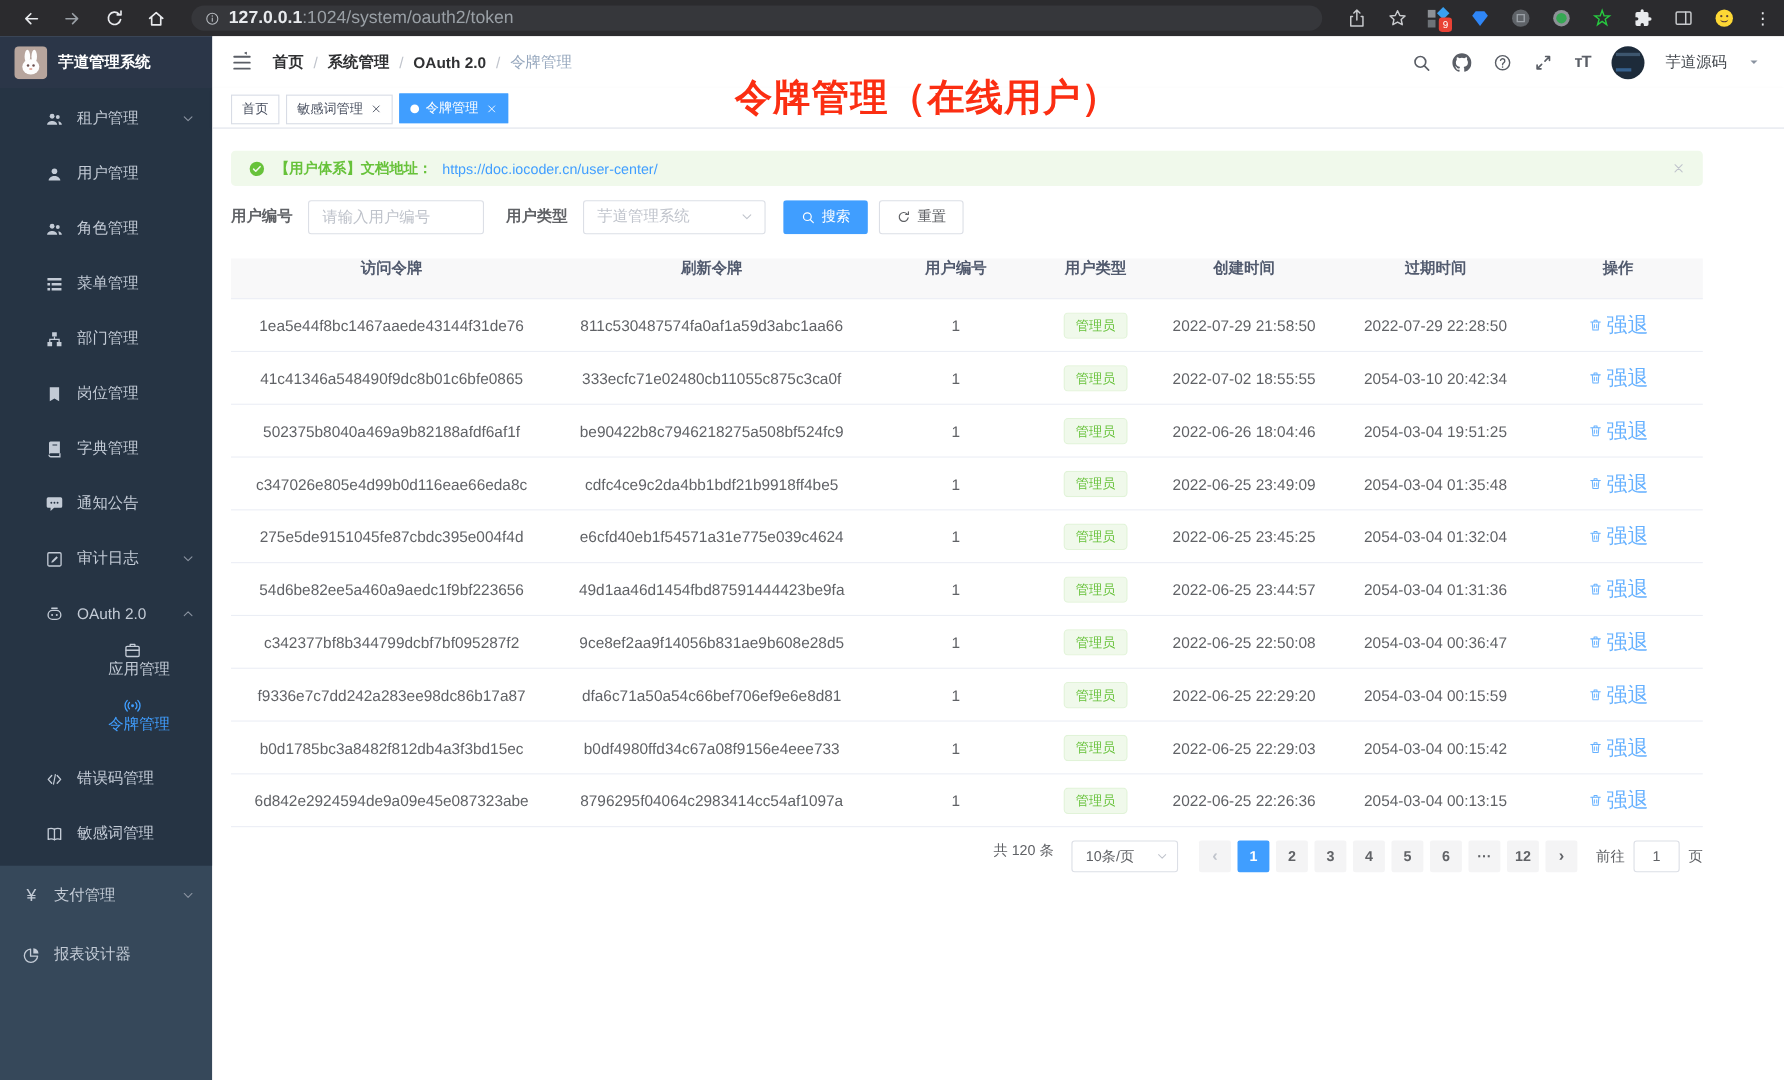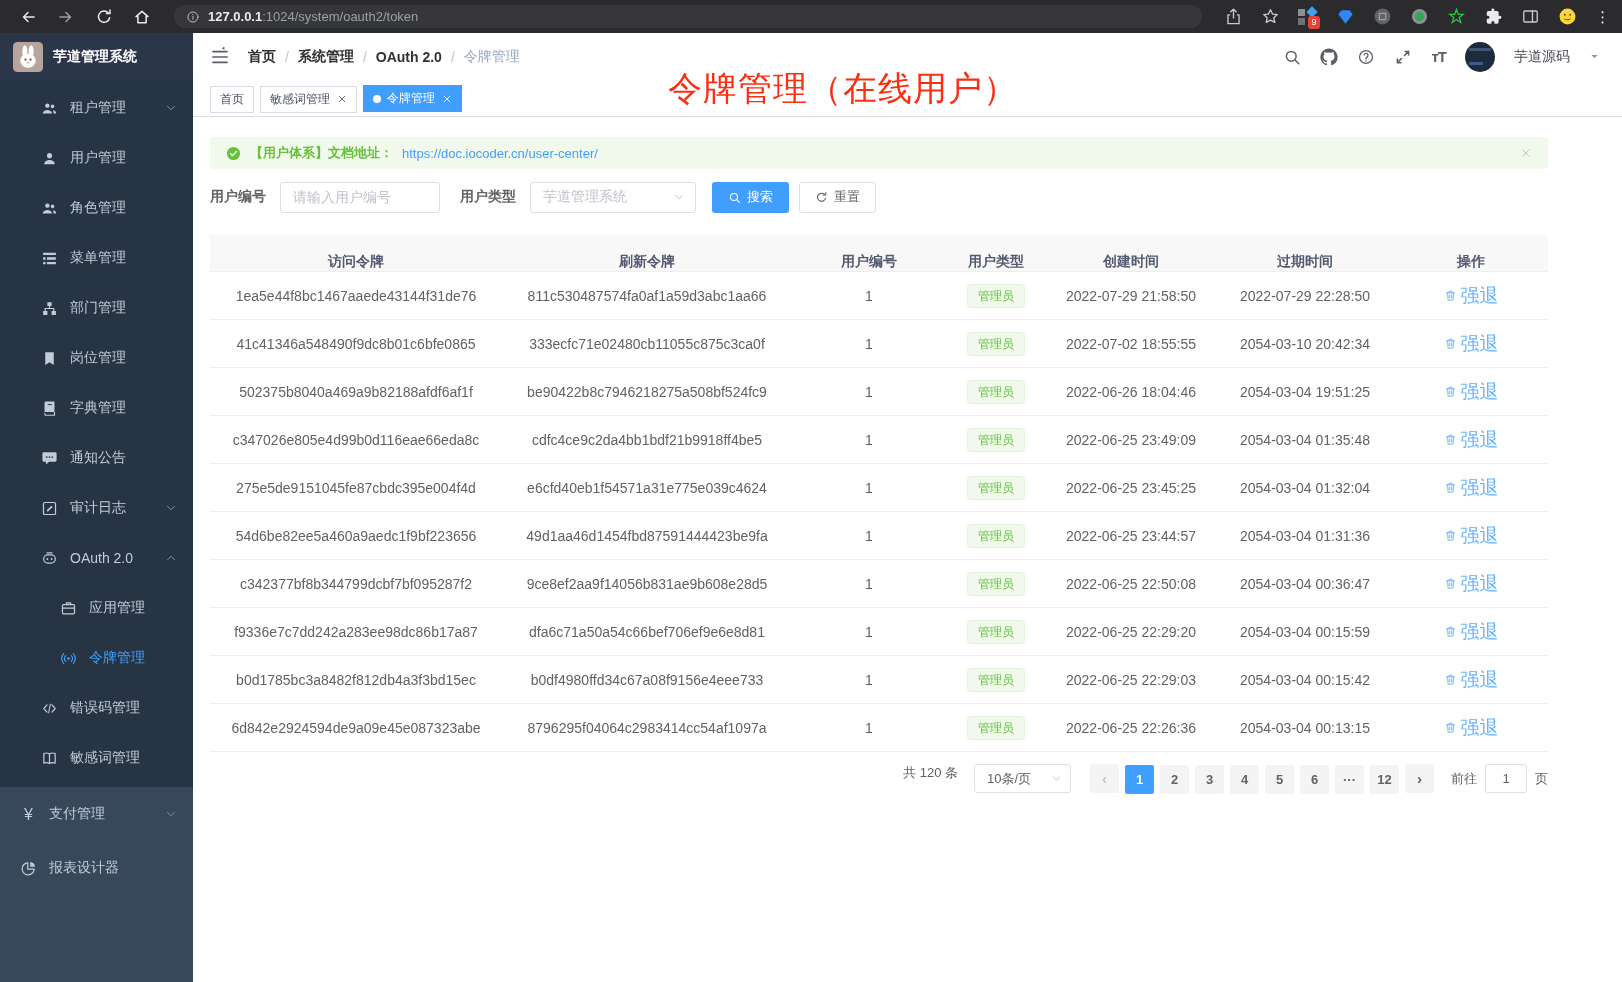--- a/index.html
+++ b/index.html
@@ -10,41 +10,41 @@
   .icn svg { width:100%; height:100%; display:block; }
 
   
   .browser-bar { position:absolute; left:0; top:0; width:1622px; height:33px;
     background:#2b2b2e; display:flex; align-items:center; padding:0 12px; gap:6px; }
   .nav-ic { width:18px; height:18px; color:#e8eaed; margin:0 7px; }
   .nav-ic.fwd { color:#9aa0a6; }
   .url-pill { flex:1; height:23px; margin:0 10px; background:#36373b; border-radius:12px;
     display:flex; align-items:center; padding:0 12px; gap:8px; min-width:0; }
   .url-pill .icn { width:14px; height:14px; color:#b8bcc1; }
-  .url-text { font-size:13px; color:#9aa0a6; white-space:nowrap; }
+  .url-text { font-size:16px; color:#9aa0a6; white-space:nowrap; }
   .url-text b { color:#e8eaed; font-weight:bold; }
   .ext-ic { width:19px; height:19px; margin:0 6px; color:#c8cacd; position:relative; }
   .ext-cluster { width:20px; height:20px; position:relative; margin:0 6px; }
   .ext-cluster .sq1 { position:absolute; left:0; top:2px; width:7px; height:7px; background:#8d9196; }
   .ext-cluster .sq2 { position:absolute; left:0; top:11px; width:7px; height:7px; background:#6d7277; }
   .ext-cluster .dia { position:absolute; right:2px; top:1px; width:8px; height:8px; background:#3aa0f0; transform:rotate(45deg); }
   .ext-badge { position:absolute; right:-2px; bottom:-2px; min-width:12px; height:13px; background:#e94235;
     color:#fff; font-size:9px; line-height:13px; text-align:center; border-radius:3px; padding:0 2px; }
   .kebab { color:#e8eaed; font-size:15px; letter-spacing:0; margin-left:6px; }
 
   
   .sidebar { position:absolute; left:0; top:33px; width:193px; height:949px; background:#36485a; }
   .logo-bar { height:47px; background:#2b3648; display:flex; align-items:center; gap:10px; padding-left:13px; }
   .logo-img { width:30px; height:30px; }
   .logo-title { color:#fff; font-size:14px; font-weight:bold; }
   .menu-nested { background:#263444; padding:3px 0 4px; }
   .menu-item { height:50px; display:flex; align-items:center; padding-left:41px; cursor:pointer;
     color:#c3cbd6; font-size:14px; position:relative; }
   .menu-item .mi { width:17px; height:17px; margin-right:12px; flex:none; color:#c3cbd6; }
-  .menu-item.sub { padding-left:60px; }
+  .menu-item.sub { padding-left:60px;flex-direction:column; }
   .menu-item.active, .menu-item.active .mi { color:#409eff; }
   .menu-item .arrow { position:absolute; right:16px; width:12px; height:12px; color:#8a93a0; }
   .menu-root .menu-item { height:54px; padding-left:20px; }
   .glyph-ic { font-size:16px; line-height:17px; text-align:center; }
 
   
   .navbar { position:absolute; left:193px; top:33px; width:1429px; height:47px; background:#fff;
     display:flex; align-items:center; padding:0 22px 0 17px; }
   .hamburger { width:20px; height:20px; color:#5a5e66; margin-right:18px; }
   .breadcrumb { display:flex; align-items:center; gap:9px; font-size:14px; color:#303133; }
@@ -65,21 +65,21 @@
   .tabsbar { position:absolute; left:193px; top:80px; width:1429px; height:37px; background:#fff;
     border-bottom:1px solid #d8dce5; box-shadow:0 1px 3px rgba(0,0,0,.06); padding:5px 0 0 17px; }
   .tag { display:inline-flex; align-items:center; height:27px; padding:0 9px; border:1px solid #d8dce5;
     background:#fff; color:#495060; font-size:12px; margin-right:6px; cursor:pointer; position:relative; }
   .tag .dot { width:8px; height:8px; border-radius:50%; background:#fff; margin-right:6px; display:none; }
   .tag .tclose { margin-left:7px; width:10px; height:10px; color:inherit; }
   .tag.active { background:#409eff; border-color:#409eff; color:#fff; }
   .tag.active .dot { display:inline-block; }
 
   
-  .annotation { position:absolute; left:668px; top:66px; font-size:34px; font-weight:normal;
+  .annotation { position:absolute; left:668px; top:66px; font-size:34px; font-weight:bold;
     color:#fb2e12; letter-spacing:1px; z-index:5; }
 
   
   .content { position:absolute; left:193px; top:117px; width:1429px; height:865px; background:#fff;
     padding:20px 0 0 17px; }
   .inner { width:1338px; }
 
   .alert { height:32px; background:#f0f9eb; border-radius:4px; display:flex; align-items:center;
     padding:0 16px; gap:9px; margin-bottom:12px; }
   .alert .ck { width:15px; height:15px; }
@@ -97,21 +97,21 @@
   .f-select .ph { color:#bfc3cb; font-size:14px; }
   .f-select .chev { width:12px; height:12px; color:#c0c4cc; }
   .btn { height:31px; border-radius:3px; display:inline-flex; align-items:center; gap:6px;
     padding:0 15px; font-size:13px; cursor:pointer; border:1px solid transparent; }
   .btn .bic { width:13px; height:13px; }
   .btn-primary { background:#409eff; color:#fff; margin-right:10px; }
   .btn-plain { background:#fff; color:#606266; border-color:#dcdfe6; }
 
   
   .table { width:1338px; }
-  .t-header { display:flex; height:37px; align-items:flex-end; background:#f8f8f9;
+  .t-header { display:flex; height:37px; align-items:flex-start; background:#f8f8f9;
     border-bottom:1px solid #ebeef5; }
   .t-header .th { font-size:14px; font-weight:bold; color:#515a6e; text-align:center; }
   .t-row { display:flex; height:48px; align-items:center; border-bottom:1px solid #ebeef5; }
   .t-row .td { font-size:14px; color:#606266; text-align:center; overflow:hidden; white-space:nowrap; }
   .utag { display:inline-block; background:#f0f9eb; border:1px solid #e1f3d8; color:#67c23a;
     font-size:12px; height:24px; line-height:22px; padding:0 10px; border-radius:4px; }
   .op-link { display:inline-flex; align-items:center; gap:4px; color:#66b1ff; font-size:19px; cursor:pointer; }
   .op-link .tic { width:13px; height:13px; }
 
   

